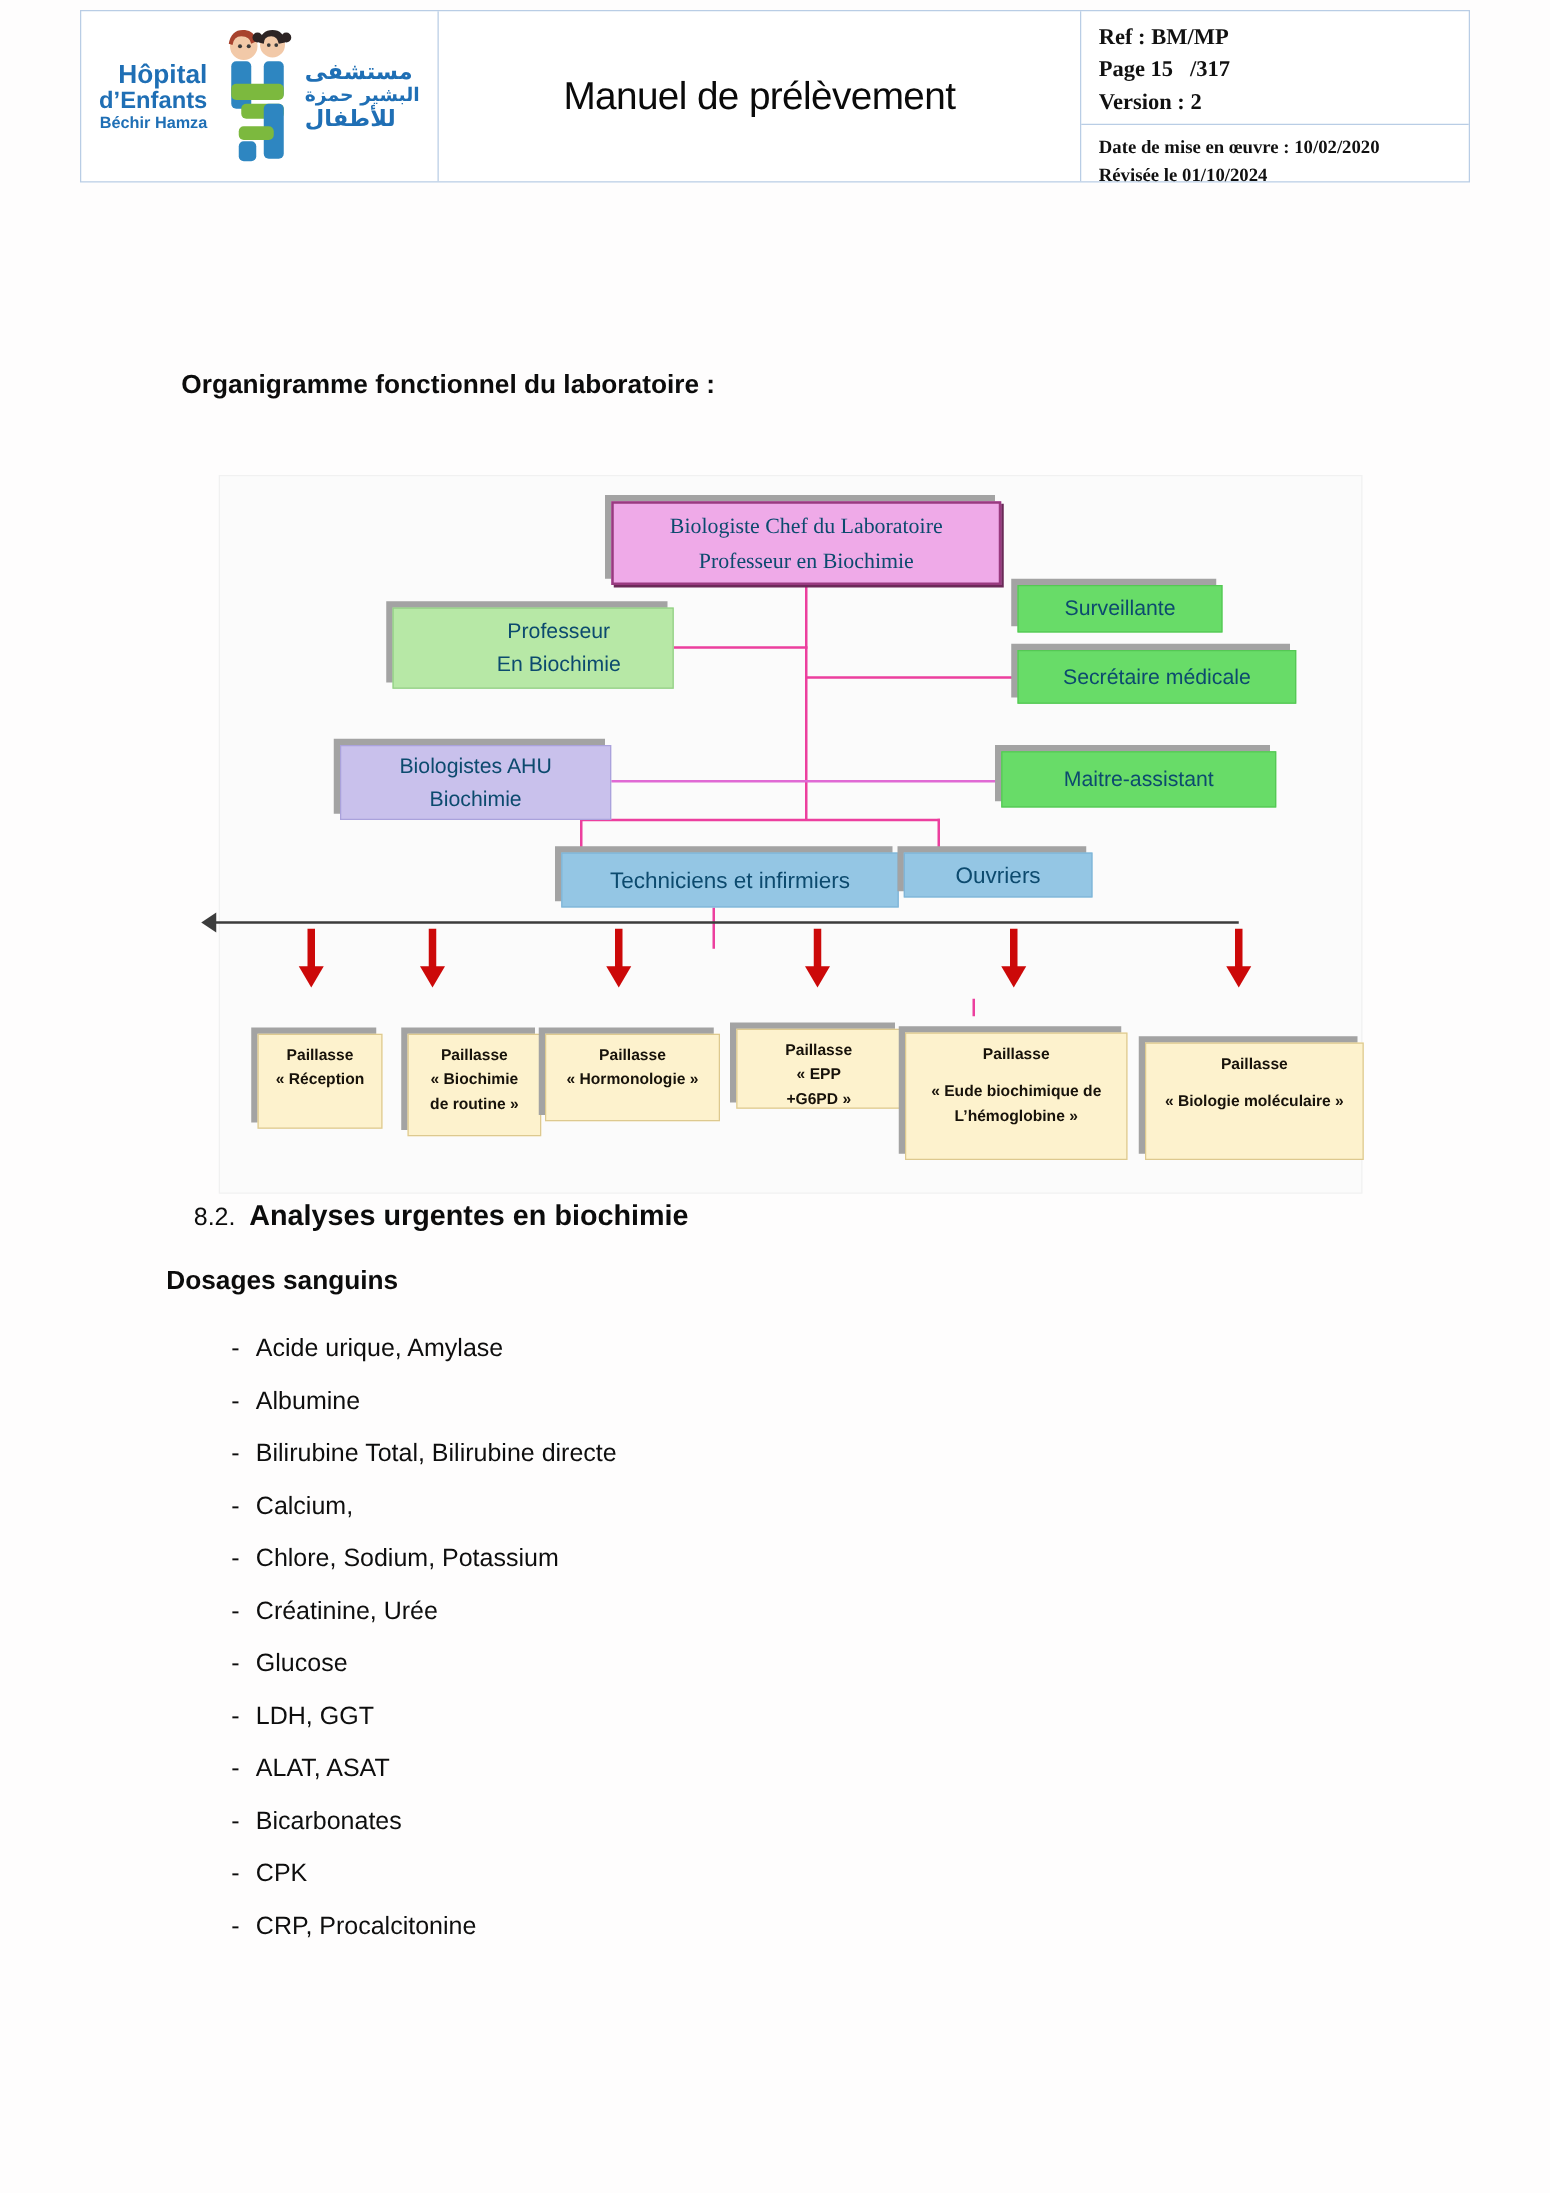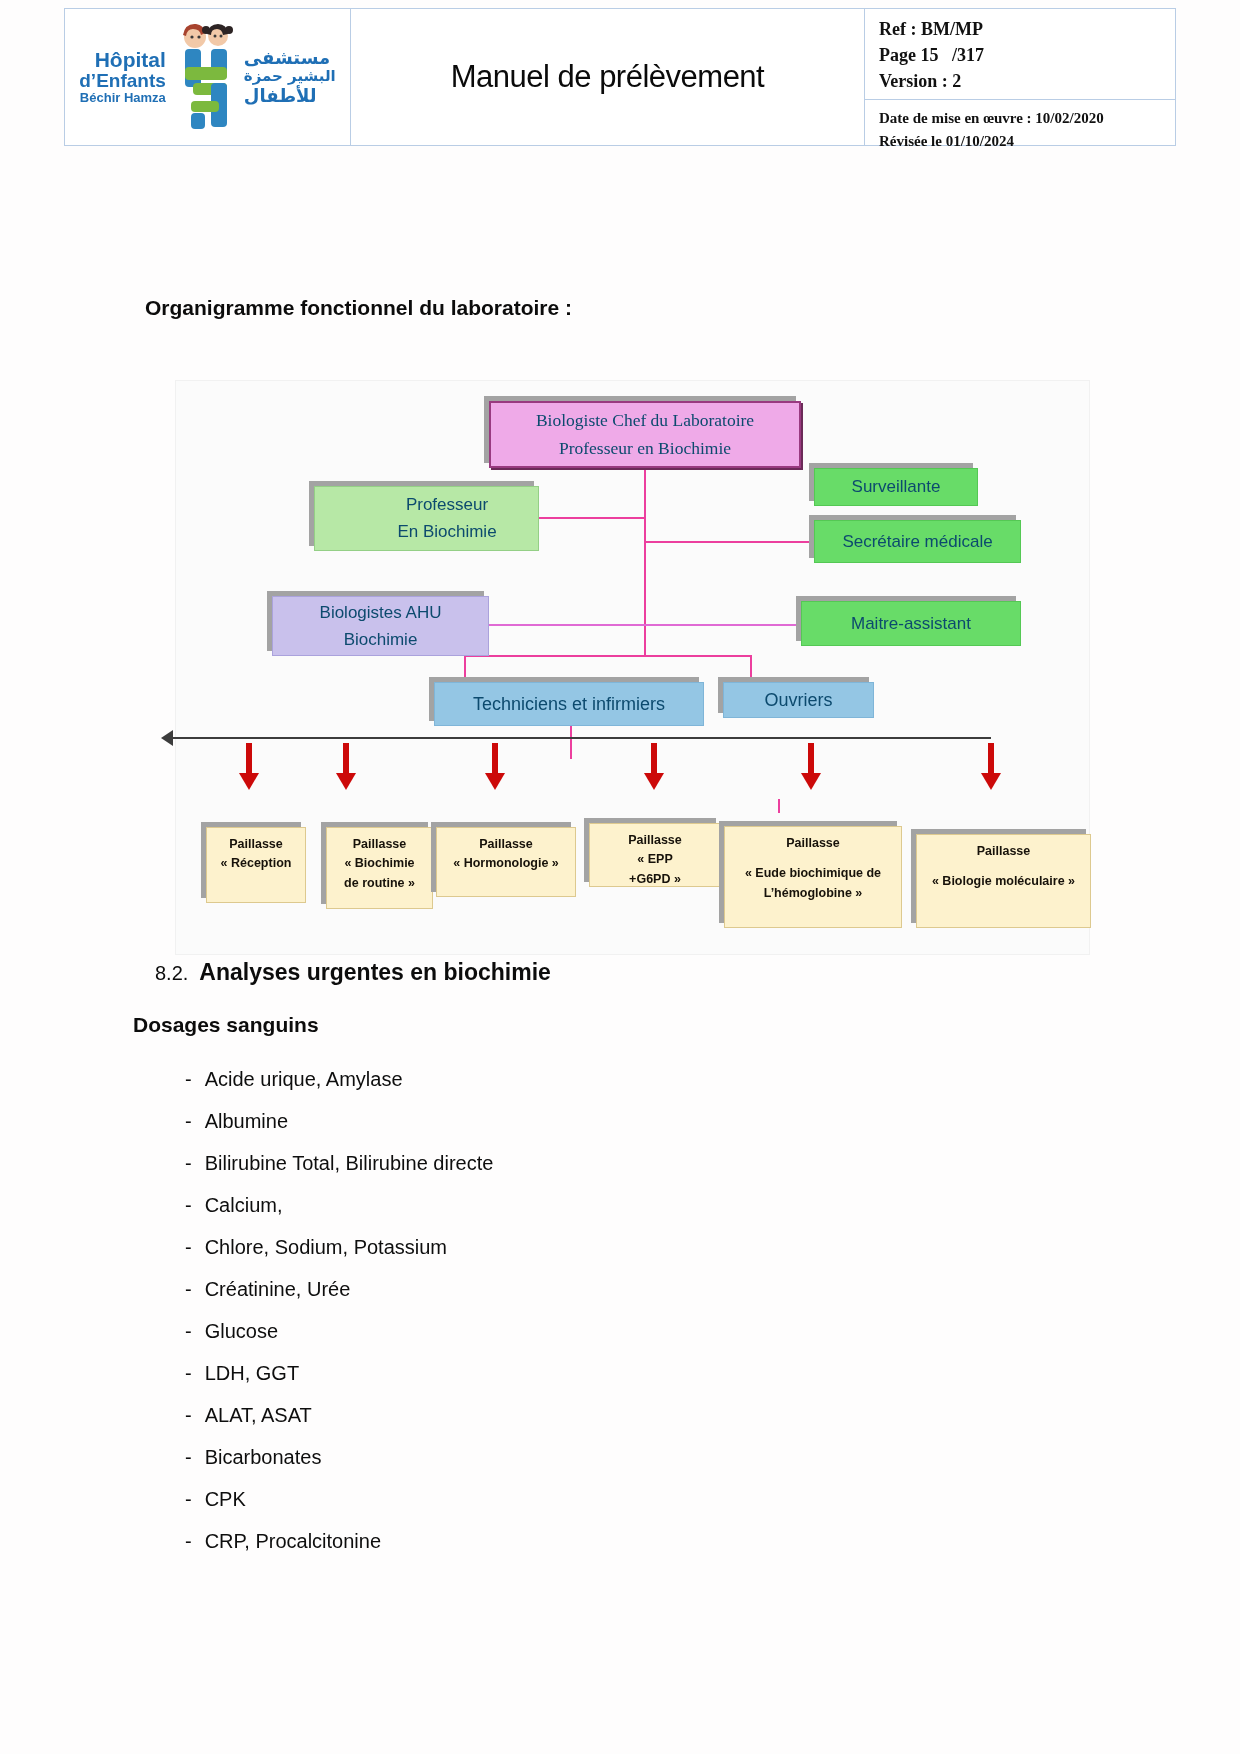--- a/index.html
+++ b/index.html
@@ -43,25 +43,25 @@
   .chart{position:absolute;left:175px;top:380px;width:915px;height:575px;
          background:#fbfbfb;border:1px solid #f1f1f1;box-sizing:border-box;}
   .box{position:absolute;display:flex;flex-direction:column;align-items:center;justify-content:center;
        text-align:center;font-size:17px;color:#0c4a6e;box-shadow:-5px -5px 0 0 #a3a3a3;box-sizing:border-box;}
   .chief{left:313px;top:20px;width:312px;height:67px;background:#efaae8;border:2px solid #993a80;
          font-family:"Liberation Serif",serif;font-size:17.5px;line-height:1.55;
          box-shadow:-5px -5px 0 0 #a3a3a3,2px 2px 0 0 #6b2a58;}
   .prof{left:138px;top:105px;width:225px;height:65px;background:#b7e8a6;border:1px solid #94cf86;gap:7px;padding-left:41px;}
   .green{background:#68dc68;border:1px solid #54c854;}
   .surv{left:638px;top:87px;width:164px;height:38px;}
-  .secr{left:638px;top:139px;width:207px;height:43px;}
+  .secr{left:638px;top:139px;width:223px;height:43px;}
   .maitre{left:625px;top:220px;width:220px;height:45px;}
   .ahu{left:96px;top:215px;width:217px;height:60px;background:#c9c1ec;border:1px solid #aaa2dc;line-height:1.6;}
   .bluebox{background:#94c6e4;border:1px solid #7fb5d8;font-size:18px;}
-  .tech{left:258px;top:301px;width:270px;height:44px;}
+  .tech{left:273px;top:301px;width:270px;height:44px;}
   .ouvr{left:547px;top:301px;width:151px;height:36px;}
 
   .hline,.vline{position:absolute;background:#ec3f9e;}
   .hline{height:2px;}
   .vline{width:2px;}
   .l-trunk{left:468px;top:87px;height:188px;}
   .l-prof{left:363px;top:136px;width:107px;}
   .l-secr{left:469px;top:160px;width:169px;}
   .l-ahu{left:313px;top:243px;width:312px;background:#e06ad4;}
   .l-low{left:288px;top:274px;width:288px;}

